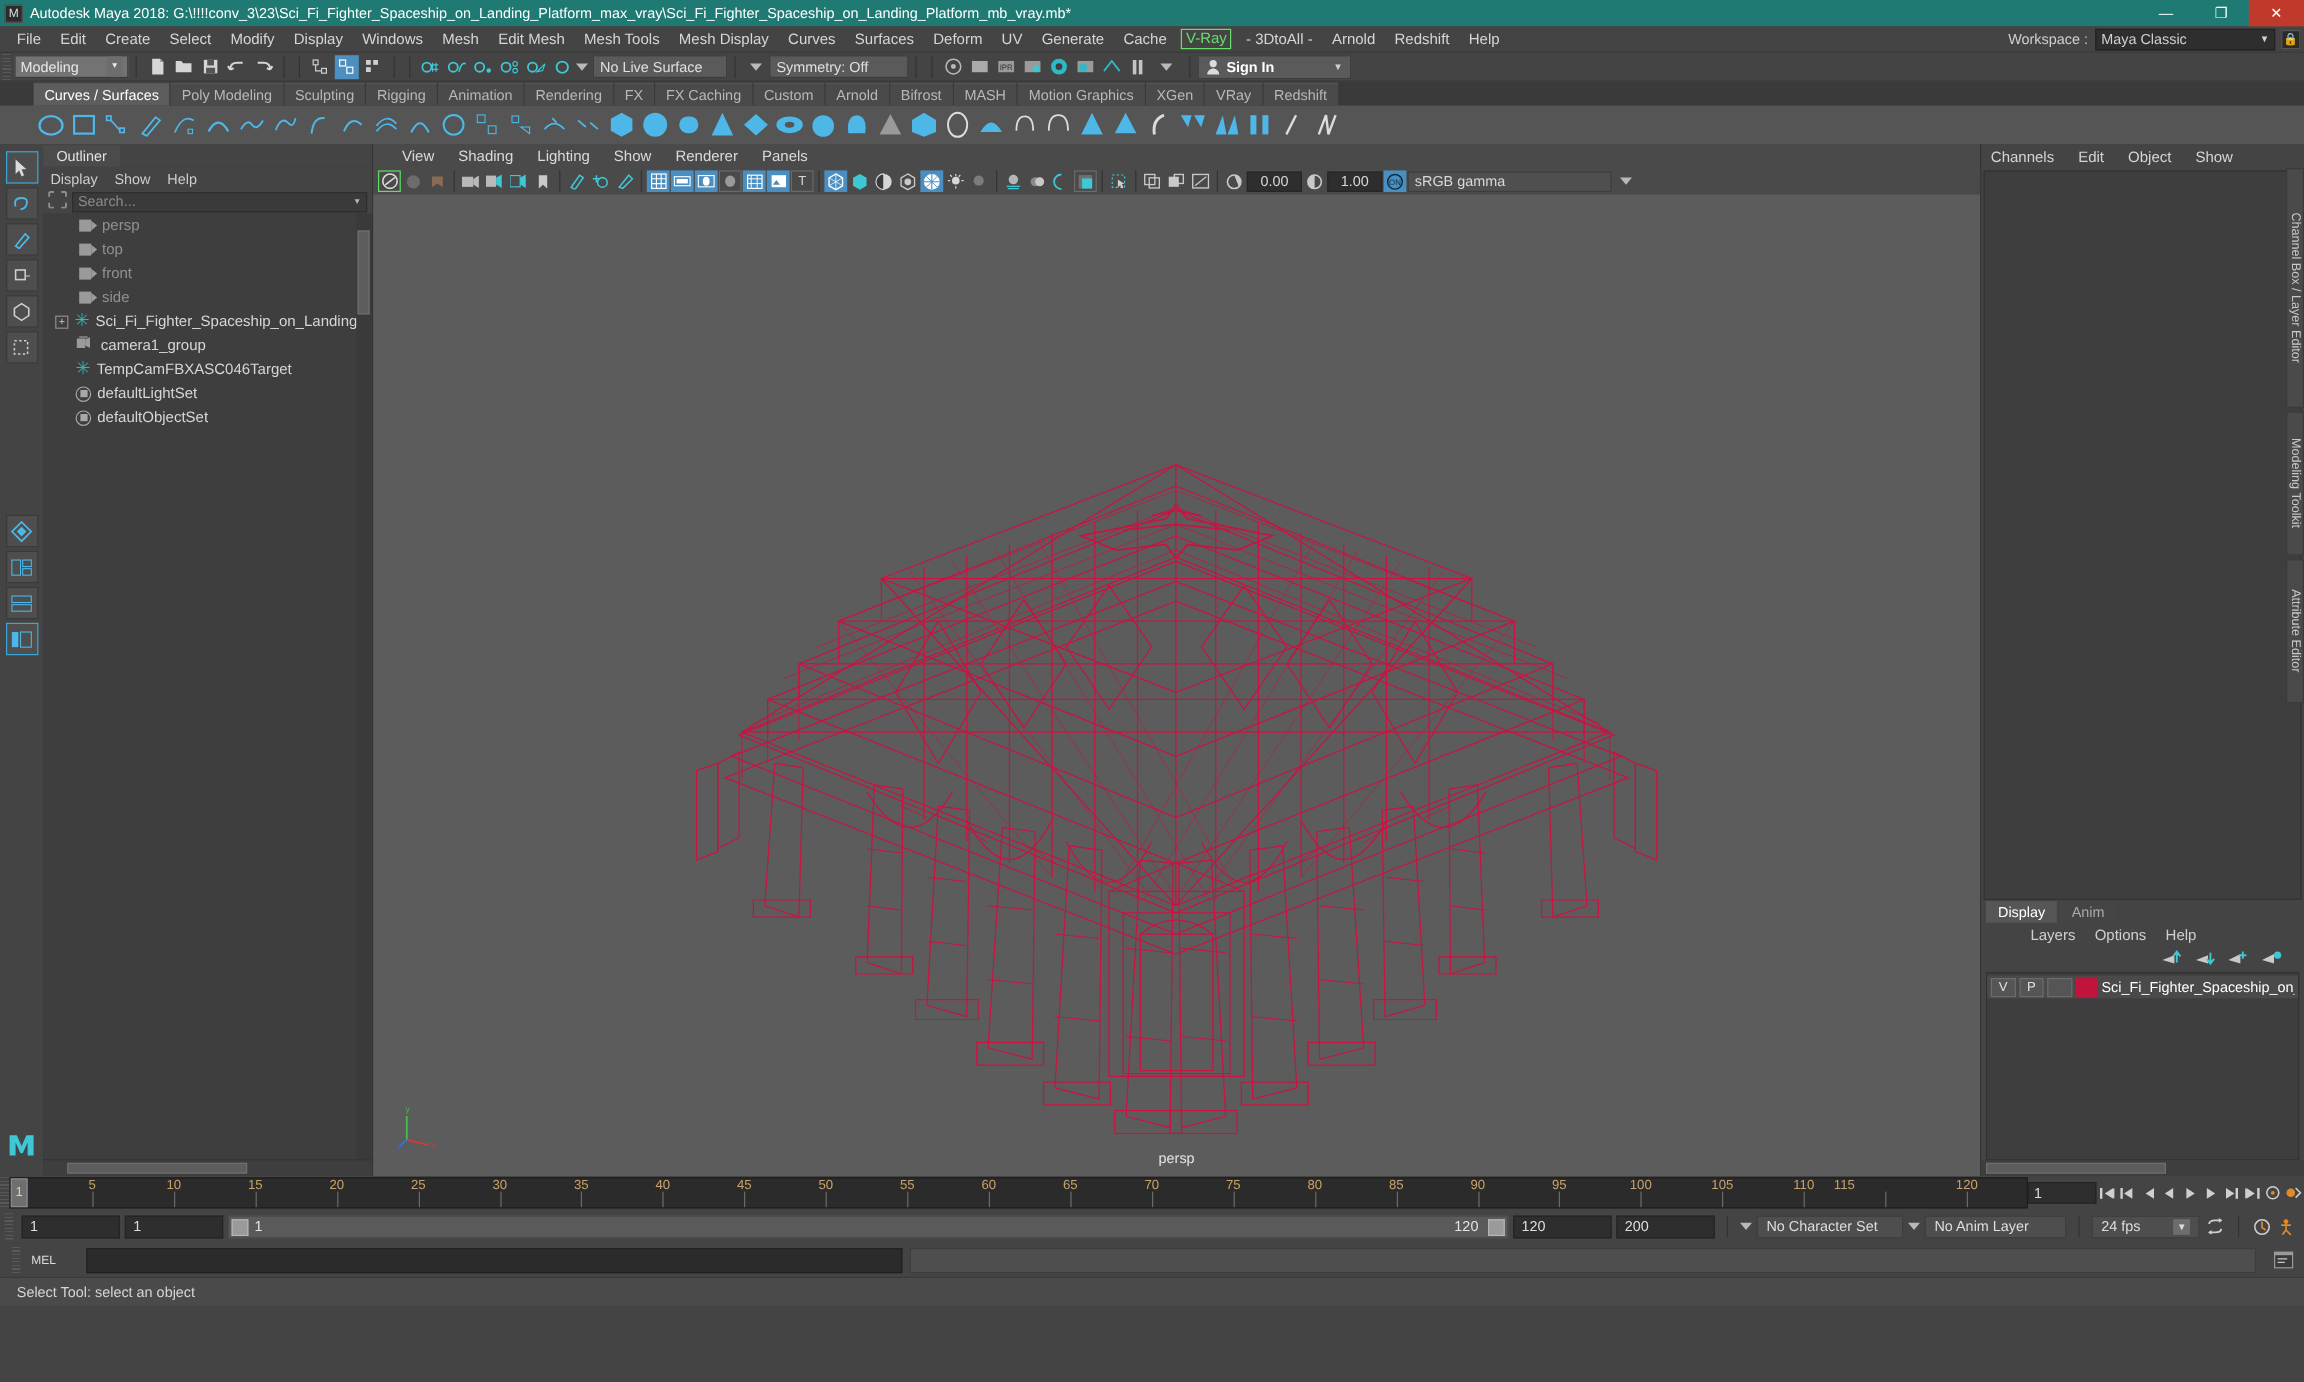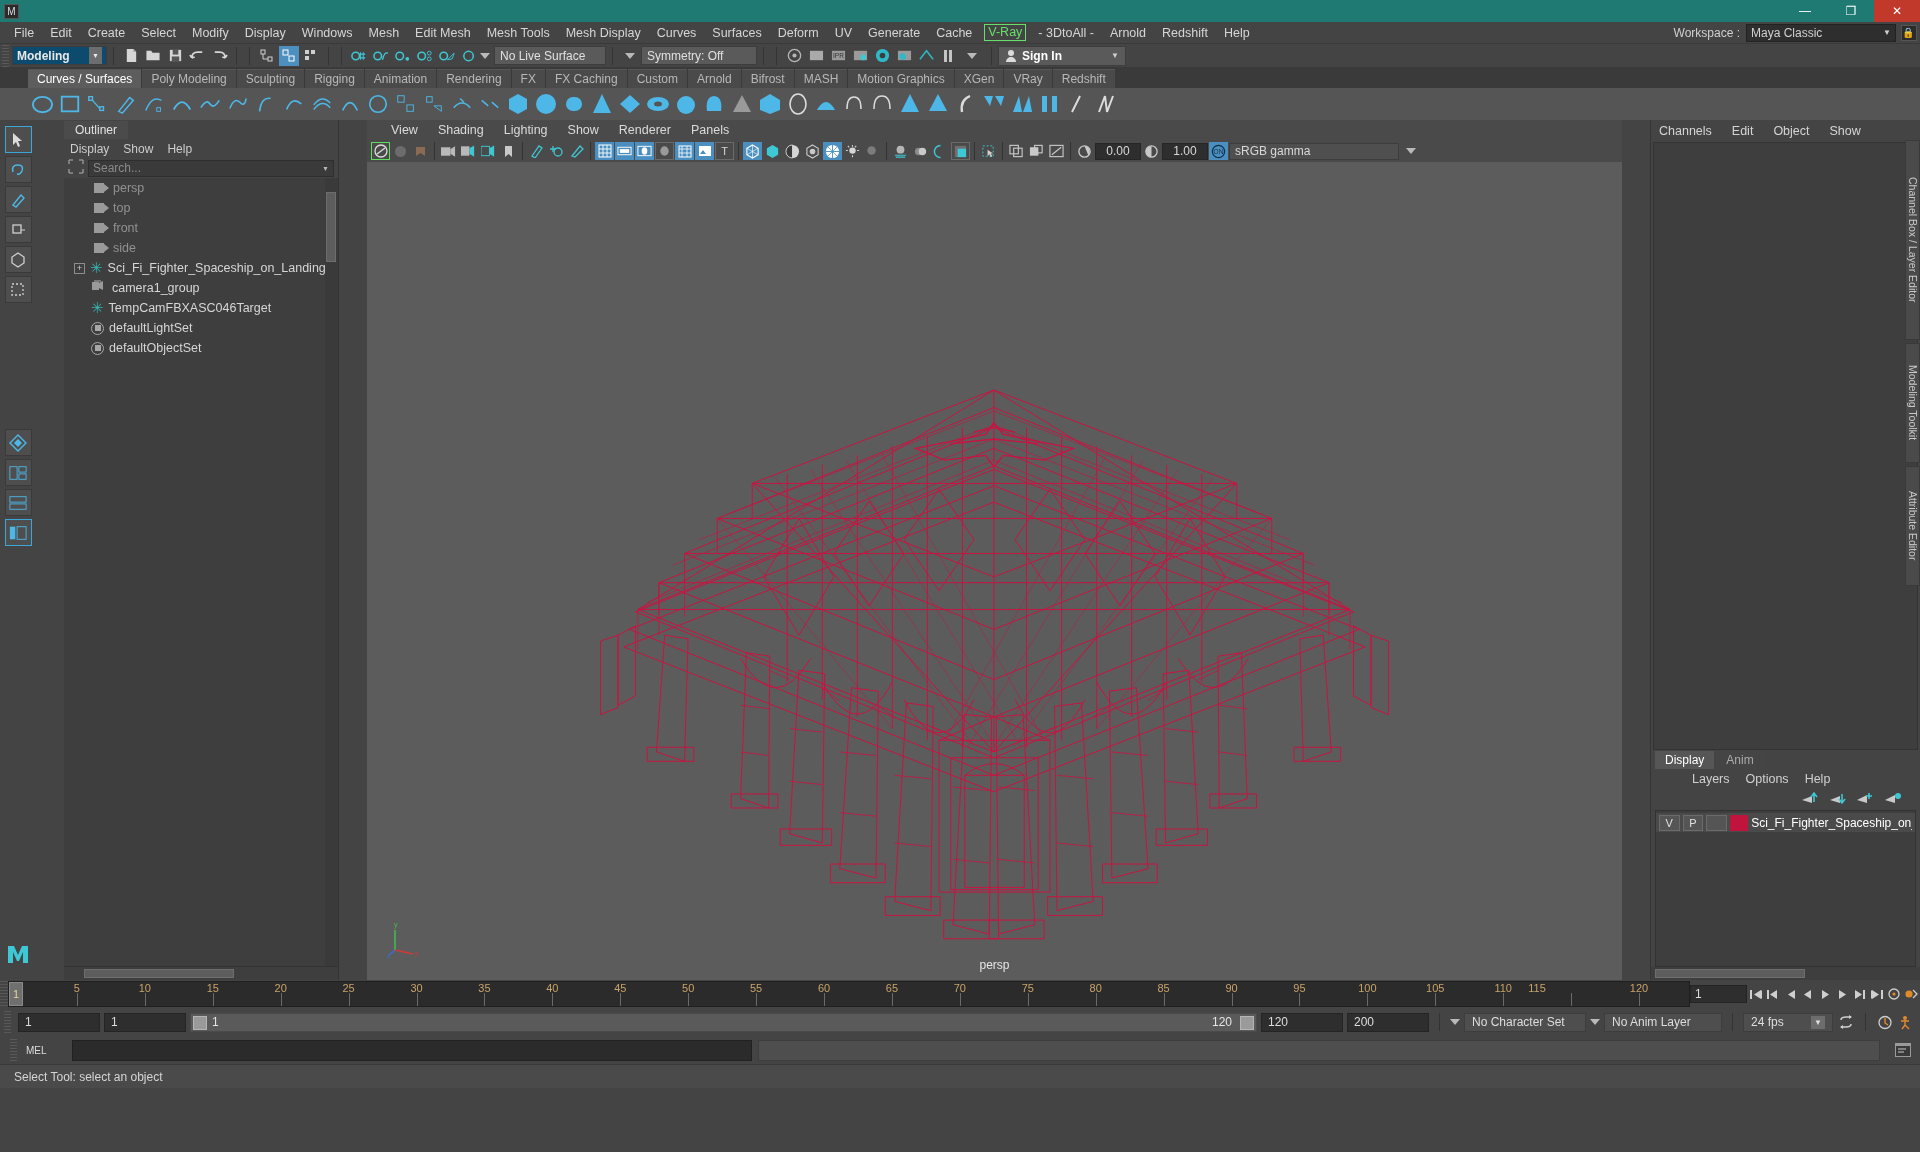--- a/index.html
+++ b/index.html
@@ -29,37 +29,37 @@
       display:flex;align-items:center;padding:0 4px;font-size:12px;color:#d0d0d0;}
   #menubar .ws .sel .cv{ margin-left:auto; font-size:8px; }
   #menubar .ws .lock{ width:16px;height:16px;background:#2b2b2b;border:1px solid #555;margin-left:5px;
       display:flex;align-items:center;justify-content:center;color:#f0c040;font-size:10px;}
   
   #statusline{ height:24px;background:#444;display:flex;align-items:center;padding-left:2px;border-bottom:1px solid #3a3a3a;}
   .grip{ width:7px;height:22px;background:
      repeating-linear-gradient(to bottom,#6a6a6a 0 1px,transparent 1px 3px);
      opacity:.55; margin-right:3px;}
   .sep{ width:1px;height:18px;background:#333;margin:0 6px;}
-  .modesel{ width:95px;height:19px;background:#0c4a6e;border:1px solid #3d3d3d;display:flex;align-items:center;
-     padding:0 4px;font-size:12px;color:#e8e8e8;font-weight:bold;}
+  .modesel{ width:95px;height:19px;background:#737373;border:1px solid #3d3d3d;display:flex;align-items:center;
+     padding:0 4px;font-size:12px;color:#e8e8e8;}
   .modesel .cv{margin-left:auto;background:#6d6d6d;width:13px;height:17px;display:flex;align-items:center;justify-content:center;font-size:7px;}
   .tbtn{ width:20px;height:20px;display:flex;align-items:center;justify-content:center;margin:0 1px;}
   .tbtn.on{ background:#4d8fbf; }
   .txtfield{ height:19px;background:#5a5a5a;border:1px solid #3d3d3d;display:flex;align-items:center;
      padding:0 5px;font-size:12px;color:#e0e0e0;}
   .signin{ display:flex;align-items:center;gap:5px;height:20px;padding:0 6px;}
   
   #shelftabs{ height:20px;background:#3a3a3a;display:flex;align-items:flex-end;padding-left:28px;}
   #shelftabs .tab{ height:19px;line-height:19px;padding:0 9px;font-size:12px;color:#b8b8b8;background:#4a4a4a;
       margin-right:1px;border-top:1px solid #565656;}
   #shelftabs .tab.active{ background:#5d5d5d;color:#fff;}
   #shelfbar{ height:32px;background:#555555;display:flex;align-items:center;padding-left:30px;gap:4px;}
   .shelficon{ width:24px;height:24px;display:flex;align-items:center;justify-content:center;}
   
-  #main{ display:flex; height:860px; background:#444;gap:28px;}
+  #main{ display:flex; height:860px; background:#444;}
   #toolbox{ width:36px;background:#444;padding-top:6px;display:flex;flex-direction:column;align-items:center;gap:3px;}
   .tool{ width:27px;height:27px;background:#4e4e4e;border:1px solid #3a3a3a;display:flex;align-items:center;justify-content:center;}
   .tool.sel{ border:1px solid #3aa7d8;background:#4e4e4e;}
   .tool.active{ border:1px solid #3aa7d8; }
   
   #outliner{ width:275px;background:#3c3c3c;display:flex;flex-direction:column;border-right:1px solid #333;}
   #outliner .tabrow{height:19px;display:flex;align-items:flex-end;background:#444;}
   #outliner .tabrow .t{ background:#4b4b4b;height:18px;line-height:18px;padding:0 11px;font-size:12px;color:#e2e2e2;}
   #outliner .menurow{height:19px;display:flex;align-items:center;background:#444;padding-left:6px;gap:14px;font-size:12px;color:#ccc;}
   #outliner .searchrow{height:20px;display:flex;align-items:center;background:#444;padding:0 4px;gap:4px;}
@@ -144,20 +144,21 @@
   #cmdin{width:680px;height:21px;background:#2b2b2b;border:1px solid #212121;}
   #cmdout{flex:1;height:21px;background:#4e4e4e;border:1px solid #3d3d3d;margin-right:40px;}
   #statusbar{height:24px;background:#4a4a4a;display:flex;align-items:center;padding-left:14px;font-size:12px;color:#d5d5d5;
      border-top:1px solid #3a3a3a;}
 </style>
 </head>
 <body>
 
 <div id="titlebar">
   <div class="app-ico">M</div>
+  <div class="title">Autodesk Maya 2018: G:\!!!!conv_3\23\Sci_Fi_Fighter_Spaceship_on_Landing_Platform_max_vray\Sci_Fi_Fighter_Spaceship_on_Landing_Platform_mb_vray.mb*</div>
   <div class="winbtns">
     <div>—</div>
     <div>❐</div>
     <div class="close">✕</div>
   </div>
 </div>
 
 <div id="menubar">
   <div class="mi">File</div>
   <div class="mi">Edit</div>

